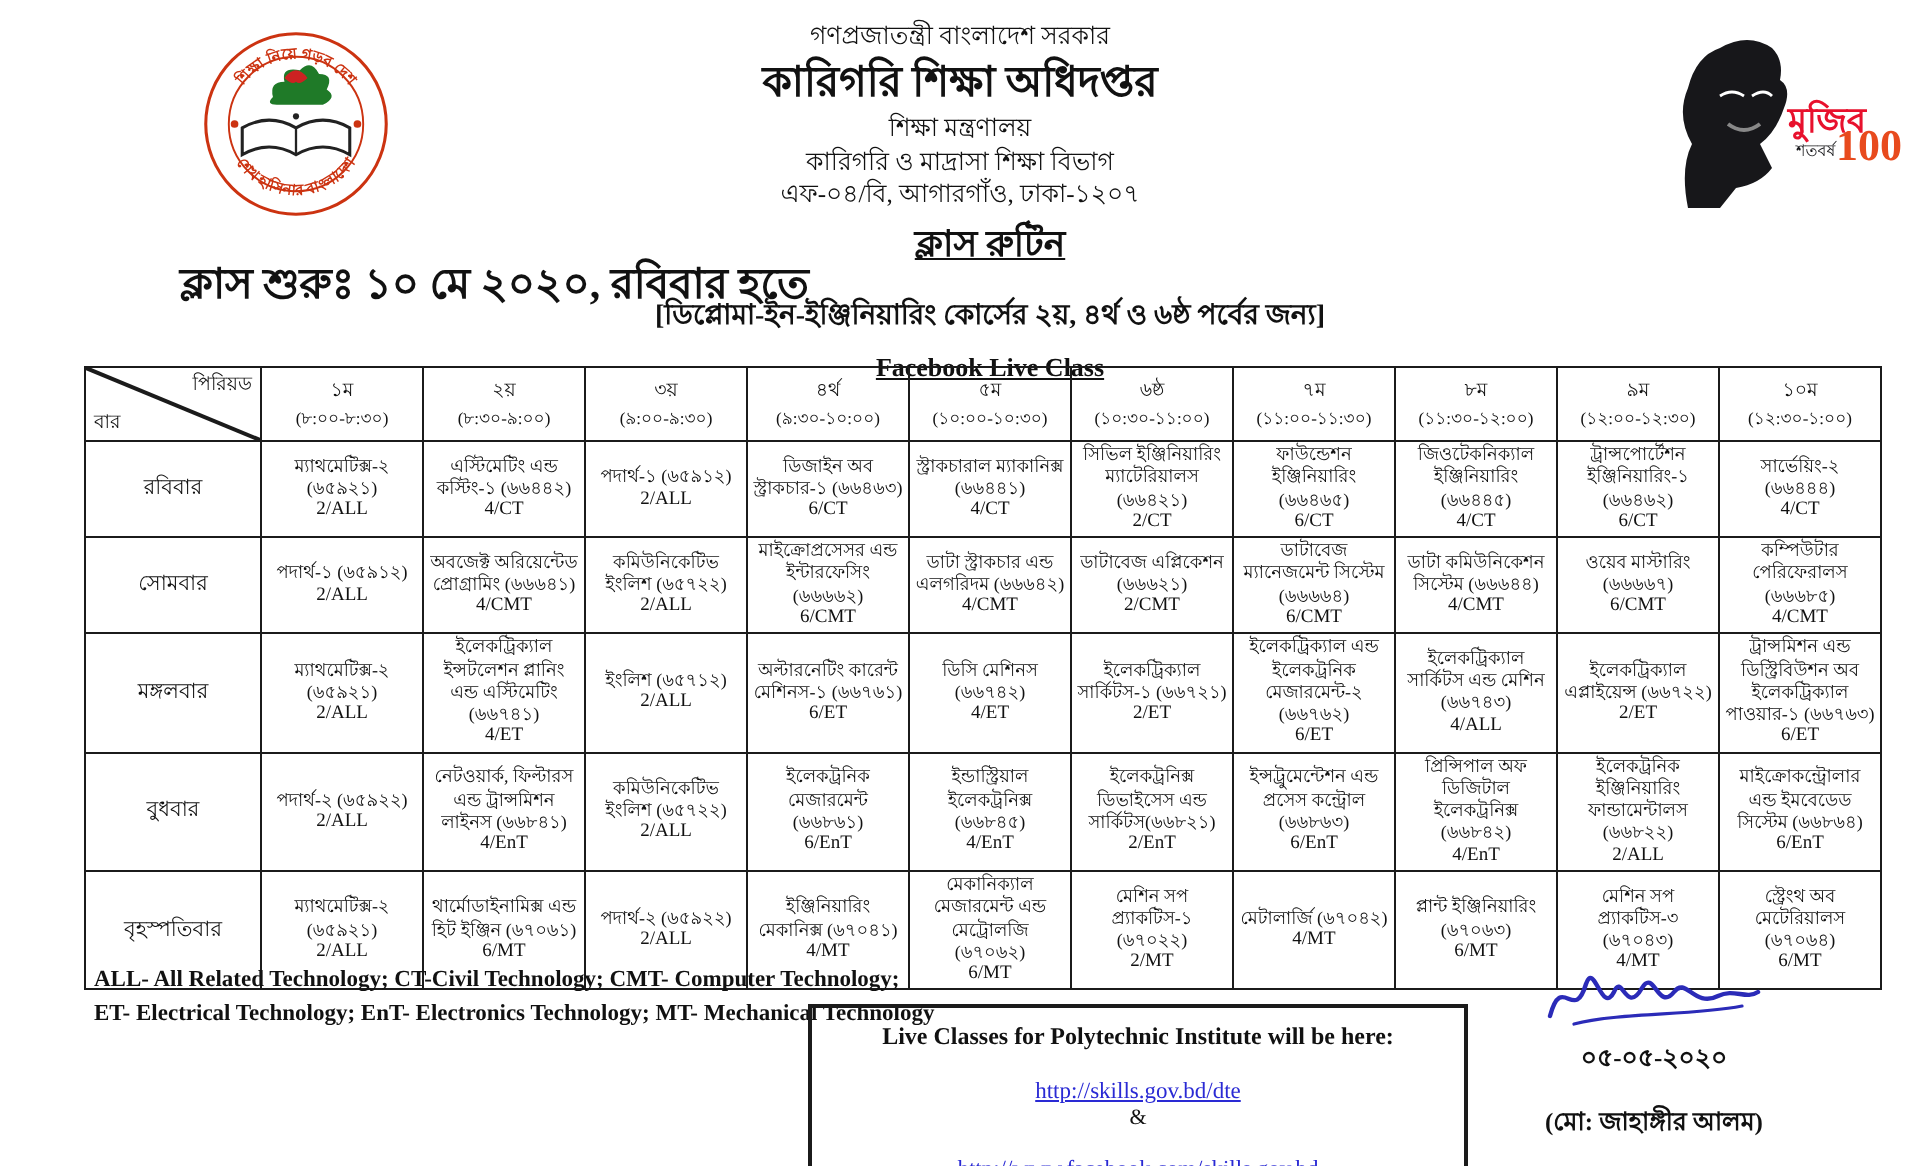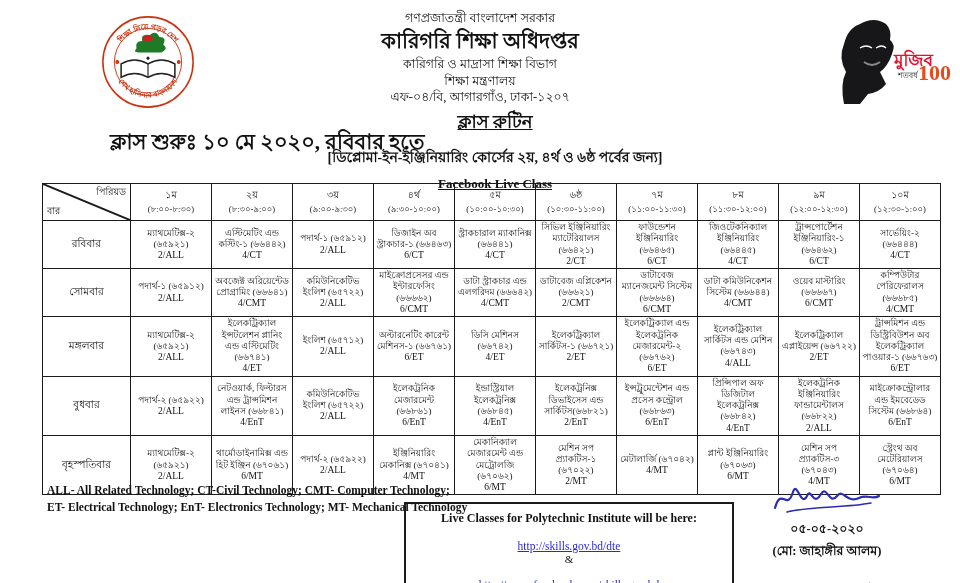--- a/index.html
+++ b/index.html
@@ -9,21 +9,21 @@
     margin:0 auto;
   }
   
   .gov-header{position:absolute;top:10px;left:0;width:100%;text-align:center;line-height:1.32;}
   .gov-line1{font-size:12.5px;}
   .gov-org{font-size:21px;font-weight:bold;margin:1px 0;}
   .gov-small{font-size:12.5px;}
   .left-logo{position:absolute;top:14px;left:100px;width:96px;height:96px;}
   .right-logo{position:absolute;top:14px;right:8px;width:122px;height:92px;}
   
-  .start-note{position:absolute;top:126px;left:110px;font-size:21px;font-weight:bold;text-align:center;}
+  .start-note{position:absolute;top:126px;left:90px;font-size:21px;font-weight:bold;text-align:center;}
   .title-block{position:absolute;top:108px;left:315px;width:360px;text-align:center;}
   .routine-title{font-size:18px;font-weight:bold;text-decoration:underline;}
   .routine-sub{font-size:14px;margin-top:7px;font-weight:bold;}
   .fb-line{font-size:13px;font-weight:bold;text-decoration:underline;margin-top:6px;}
   
   table.routine{
     position:absolute;top:183px;left:42px;width:898px;
     border-collapse:collapse;table-layout:fixed;
   }
   table.routine th,table.routine td{
@@ -47,21 +47,21 @@
   .live-box{
     position:absolute;top:502px;left:404px;width:318px;
     border:2px solid #1b1b1b;text-align:center;padding:7px 4px 7px 4px;
   }
   .live-heading{font-size:12px;font-weight:bold;}
   .live-link{font-size:11.5px;color:var(--link-blue,#2a2ad4);text-decoration:underline;display:block;margin-top:14px;}
   .live-amp{font-size:11px;margin-top:1px;}
   .sig-block{position:absolute;top:478px;right:28px;width:210px;text-align:center;}
   .sig-scribble{width:120px;height:42px;margin:0 auto;display:block;}
   .sig-date{font-size:12.5px;font-weight:bold;}
-  .sig-name{font-size:12.5px;font-weight:bold;margin-top:2px;}
+  .sig-name{font-size:12.5px;font-weight:bold;margin-top:12px;}
   .sig-desig{font-size:12.5px;font-weight:bold;margin-top:20px;}
 </style>
 </head>
 <body>
 
 <div class="page">
 
   <div class="left-logo">
     <svg viewBox="0 0 100 100" width="96" height="96">
       <circle cx="50" cy="50" r="47" fill="#fff" stroke="#cc3311" stroke-width="1.6"></circle>
@@ -82,22 +82,22 @@
       <path d="M44,26 Q50,18 56,26 Q52,30 50,28 Q48,30 44,26 Z" fill="#cc2222"></path>
       <path d="M22,52 Q36,44 50,52 Q64,44 78,52 L78,66 Q64,58 50,66 Q36,58 22,66 Z" fill="#fff" stroke="#222" stroke-width="1.6"></path>
       <line x1="50" y1="52" x2="50" y2="66" stroke="#222" stroke-width="1.2"></line>
       <circle cx="50" cy="46" r="1.6" fill="#222"></circle>
     </svg>
   </div>
 
   <div class="gov-header">
     <div class="gov-line1">গণপ্রজাতন্ত্রী বাংলাদেশ সরকার</div>
     <div class="gov-org">কারিগরি শিক্ষা অধিদপ্তর</div>
+    <div class="gov-small">শিক্ষা মন্ত্রণালয়</div>
     <div class="gov-small">কারিগরি ও মাদ্রাসা শিক্ষা বিভাগ</div>
-    <div class="gov-small">শিক্ষা মন্ত্রণালয়</div>
     <div class="gov-small">এফ-০৪/বি, আগারগাঁও, ঢাকা-১২০৭</div>
   </div>
 
   <div class="right-logo">
     <svg viewBox="0 0 122 92" width="122" height="92">
       <path d="M30,10 Q44,2 56,10 Q62,16 60,26 Q66,30 62,40 Q58,52 50,58 L56,70 Q50,78 38,80 L30,90 L14,90 Q10,70 16,58 Q8,44 14,30 Q18,14 30,10 Z" fill="#17171a"></path>
       <path d="M30,34 q6,-4 12,0" stroke="#fff" stroke-width="1.4" fill="none"></path>
       <path d="M46,34 q6,-4 10,0" stroke="#fff" stroke-width="1.4" fill="none"></path>
       <path d="M34,48 q8,6 16,0" stroke="#888" stroke-width="2" fill="none"></path>
       <text x="64" y="52" font-size="17" font-weight="bold" fill="#e8112d">মুজিব</text>

